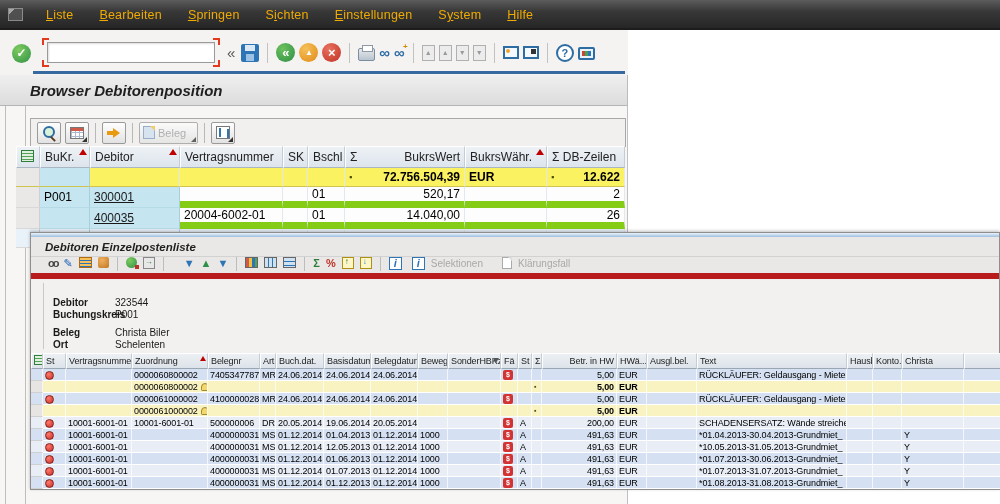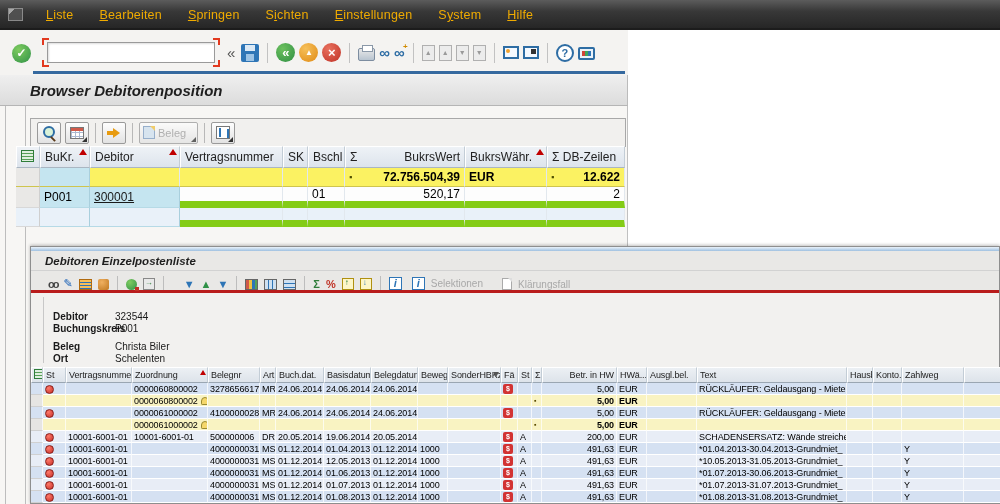--- a/index.html
+++ b/index.html
@@ -95,26 +95,26 @@
   #w1table tr.total td.selc { background:#e9e8e6; }
   #w1table td.num, #w1table th.num { text-align:right; }
   .sort { position:absolute; right:2px; top:2px; width:0; height:0; border-left:4px solid transparent; border-right:4px solid transparent; border-bottom:6px solid #c00000; }
   .debitor-link { text-decoration:underline; color:#1a1a1a; cursor:pointer; }
   .dotcell { display:flex; justify-content:space-between; align-items:center; }
   .dot { color:#4d4d00; font-size:9px; }
   .alv-grid-icon { display:inline-block; width:13px; height:12px; border:1px solid #2f7d3a;
       background:repeating-linear-gradient(#dff0df 0 2px,#57a057 2px 3px); }
 
   
-  #w2 { position:absolute; left:30px; top:246px; width:970px; height:258px; background:#f2f1ef;
+  #w2 { position:absolute; left:30px; top:232px; width:970px; height:258px; background:#f2f1ef;
     border:1px solid #8e8e8e; box-shadow:0 -1px 3px rgba(0,0,0,.25); }
   #w2edge { height:4px; background:linear-gradient(#eaf2fa,#9fc0e0); }
   #w2title { height:20px; background:#e9e8e6; border-bottom:1px solid #d2d2d2; display:flex; align-items:center; }
   #page-title2 { font-size:11.5px; font-weight:bold; font-style:italic; color:#1e1e1e; margin-left:14px; }
-  #w2tb { height:22px; background:#e9e8e6; border-bottom:3px solid #b91c1c; display:flex; align-items:flex-end; padding-left:14px; }
+  #w2tb { height:22px; background:#e9e8e6; border-bottom:6px solid #b91c1c; display:flex; align-items:flex-start; padding-left:14px; }
   #w2tb .ticon { font-size:11px; margin:0 3px; }
   .tsep2 { width:1px; height:14px; background:#bdbdbd; margin:0 5px; }
   .tgap { width:12px; }
   .glasses { color:#444; font-size:13px; font-weight:bold; letter-spacing:-2px; }
   .pencil { color:#1c62b7; font-size:12px; }
   .grid-or { width:13px; height:11px; border:1px solid #b06a10; background:repeating-linear-gradient(#f6c05a 0 2px,#2e75b6 2px 3px); }
   .blob { width:11px; height:11px; background:radial-gradient(circle at 35% 30%,#f0b060,#c07820); border-radius:2px; }
   .pin { width:11px; height:11px; background:radial-gradient(circle at 35% 30%,#7ecb5f,#2f9147); border-radius:50%; position:relative; }
   .pin::after { content:""; position:absolute; right:-2px; bottom:-1px; width:4px; height:4px; background:#c03226; }
   .door { width:12px; height:12px; border:1px solid #888; background:#e8e8e8; position:relative; }
@@ -333,20 +333,31 @@
       <tr>
         <td class="selc"></td>
         <td class="cyan">P001</td>
         <td class="cyan"><span class="debitor-link">300001</span></td>
         <td></td>
         <td></td>
         <td>01</td>
         <td class="num">520,17</td>
         <td></td>
         <td class="num">2</td>
+      </tr>
+      <tr>
+        <td class="selc"></td>
+        <td class="cyan"></td>
+        <td class="cyan"><span class="debitor-link">400035</span></td>
+        <td>20004-6002-01</td>
+        <td></td>
+        <td>01</td>
+        <td class="num">14.040,00</td>
+        <td></td>
+        <td class="num">26</td>
       </tr>
       <tr class="stripe">
         <td class="selc"></td>
         <td class="cyan"></td>
         <td class="cyan"></td>
         <td></td>
         <td></td>
         <td></td>
         <td class="num"></td>
         <td></td>
@@ -489,31 +500,31 @@
       <th><span>SonderHBKz</span><span class="filt"></span></th>
       <th>Fä</th>
       <th>St</th>
       <th>Σ</th>
       <th class="num">Betr. in HW</th>
       <th>HWä...</th>
       <th>Ausgl.bel.</th>
       <th>Text</th>
       <th>Hausb...</th>
       <th>Konto...</th>
-      <th>Zahlweg</th>
+      <th>Christa</th>
       <th></th>
     </tr>
     </thead>
     <tbody id="w2body">
         <tr class="bl">
           <td class="selc"></td>
           <td><span class="led"></span></td>
           <td></td>
           <td class="zy">0000060800002</td>
-          <td>3278656617</td>
+          <td>7405347787</td>
           <td>MR</td>
           <td>24.06.2014</td>
           <td>24.06.2014</td>
           <td>24.06.2014</td>
           <td></td>
           <td></td>
           <td><span class="fae">$</span></td>
           <td></td>
           <td></td>
           <td class="num">5,00</td>
@@ -718,21 +729,21 @@
           <td></td>
         </tr>
         <tr class="bl">
           <td class="selc"></td>
           <td><span class="led"></span></td>
           <td>10001-6001-01</td>
           <td class="zy"></td>
           <td>4000000031</td>
           <td>MS</td>
           <td>01.12.2014</td>
-          <td>01.08.2013</td>
+          <td>01.12.2013</td>
           <td>01.12.2014</td>
           <td>1000</td>
           <td></td>
           <td><span class="fae">$</span></td>
           <td>A</td>
           <td></td>
           <td class="num">491,63</td>
           <td>EUR</td>
           <td></td>
           <td>*01.08.2013-31.08.2013-Grundmiet_</td>

